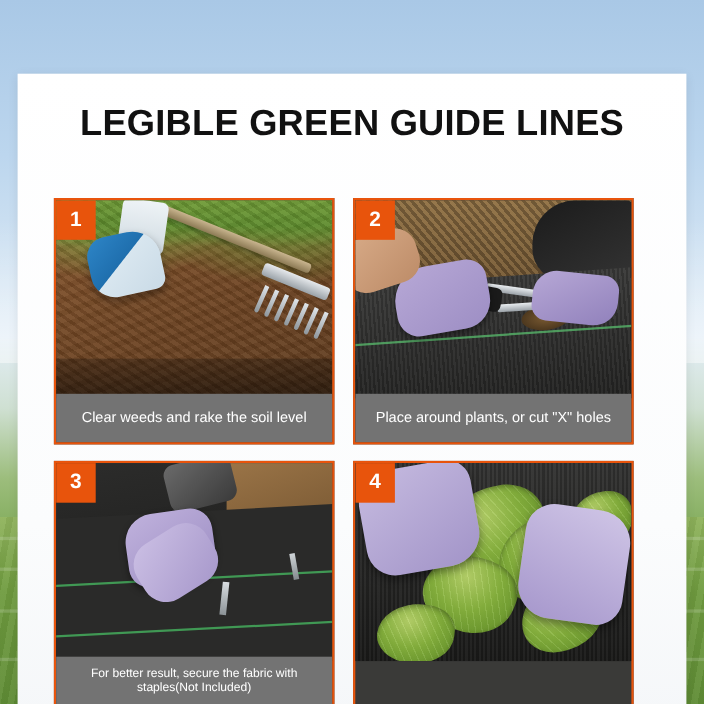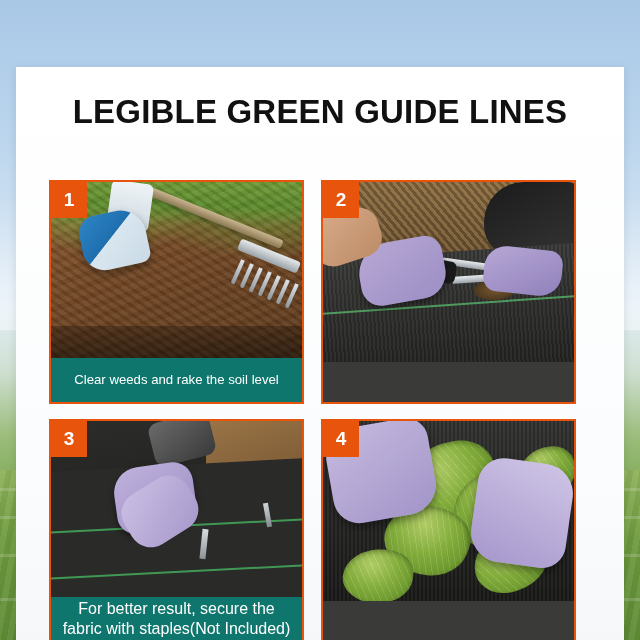--- a/index.html
+++ b/index.html
@@ -101,29 +101,29 @@
     font-size: 19px;
     font-weight: bold;
     display: flex; align-items: center; justify-content: center;
     z-index: 5;
   }
 
   .caption {
     position: absolute;
     left: 0; right: 0; bottom: 0;
     height: 44px;
-    background: #0f766e;
+    background: #737373;
     color: #ffffff;
     display: flex; align-items: center; justify-content: center;
     text-align: center;
     font-size: 13.2px;
     line-height: 1.22;
     padding: 2px 8px;
   }
-  .caption.two-line { font-size: 16px; }
+  .caption.two-line { font-size: 11px; }
 
   
   .p1 {
     background:
       radial-gradient(ellipse 60% 40% at 20% 12%, #7da63f 0%, rgba(125,166,63,0) 70%),
       radial-gradient(ellipse 80% 50% at 85% 8%, #6f9a36 0%, rgba(111,154,54,0) 70%),
       linear-gradient(160deg, #8a5a30 0%, #7a4c27 30%, #6b4221 60%, #5d3a1d 100%);
   }
   .p1 .soil-tex {
     position: absolute; inset: 0;
@@ -401,20 +401,21 @@
         <div class="green-line"></div>
         <div class="hole"></div>
         <div class="shears-blade"></div>
         <div class="shears-blade b2"></div>
         <div class="shears-handle"></div>
         <div class="glove2"></div>
         <div class="glove"></div>
         <div class="arm"></div>
       </div>
       <div class="badge">2</div>
+      <div class="caption">Place around plants, or cut "X" holes</div>
     </div>
 
     <div class="tile">
       <div class="photo p3">
         <div class="soil-strip"></div>
         <div class="fabric"></div>
         <div class="gline" style="top:104px"></div>
         <div class="gline" style="top:150px"></div>
         <div class="staple2"></div>
         <div class="staple"></div>

